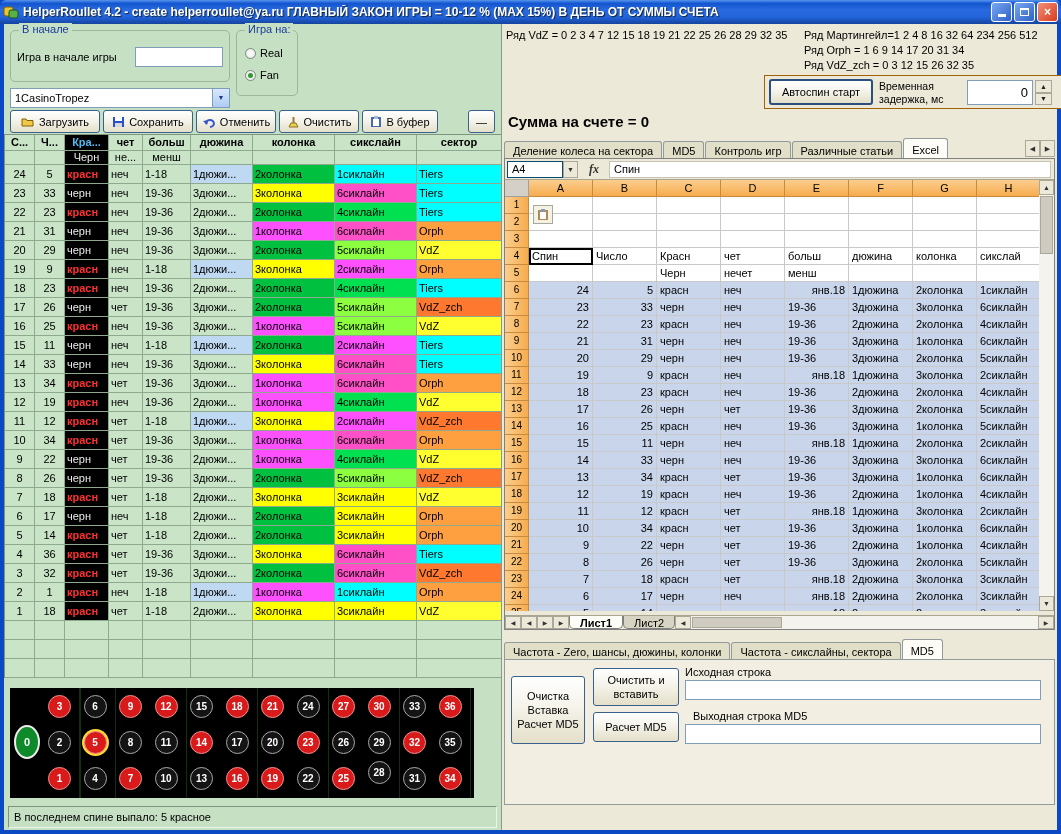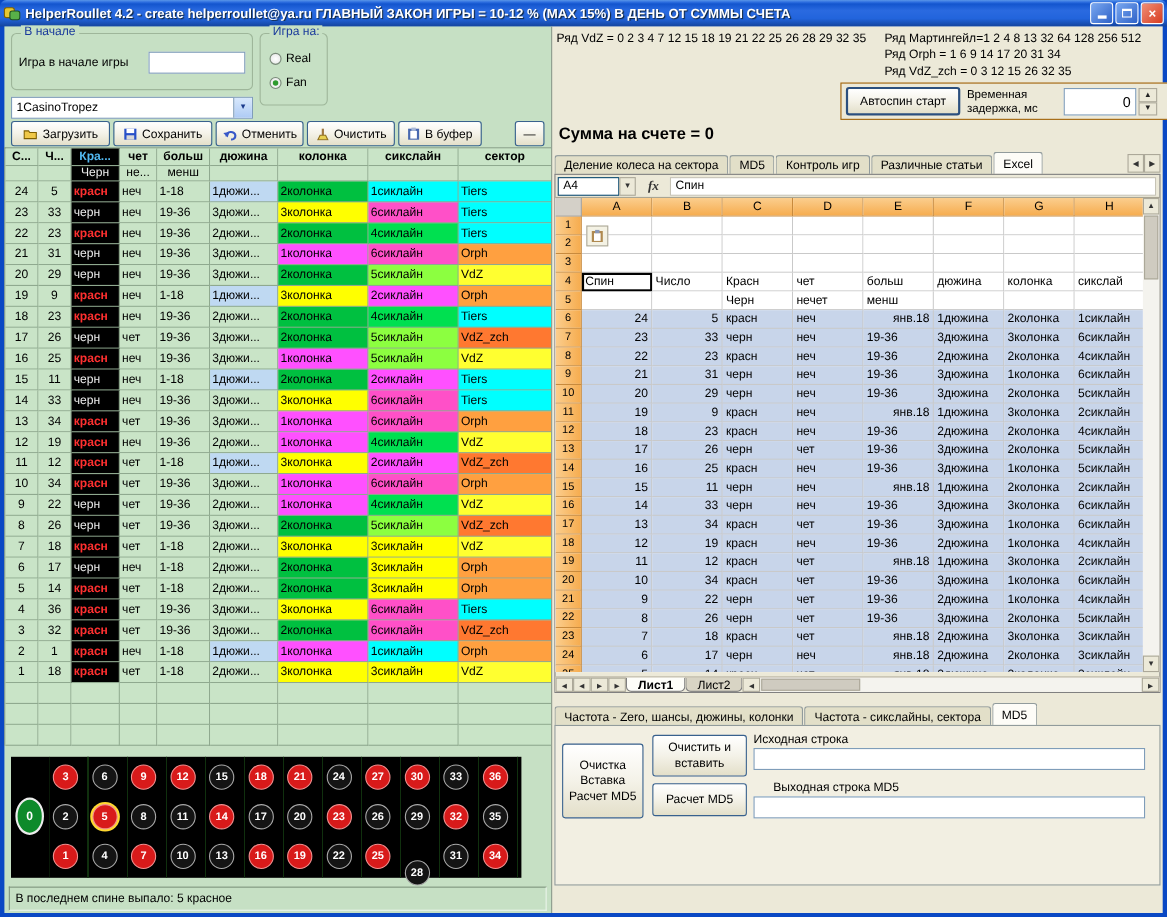--- a/index.html
+++ b/index.html
@@ -554,35 +554,35 @@
           <div class="disc black" style="left: 428.5px; top: 43px;">35</div>
           <div class="disc red" style="left: 38px; top: 79px;">1</div>
           <div class="disc black" style="left: 73.5px; top: 79px;">4</div>
           <div class="disc red" style="left: 109px; top: 79px;">7</div>
           <div class="disc black" style="left: 144.5px; top: 79px;">10</div>
           <div class="disc black" style="left: 180px; top: 79px;">13</div>
           <div class="disc red" style="left: 215.5px; top: 79px;">16</div>
           <div class="disc red" style="left: 251px; top: 79px;">19</div>
           <div class="disc black" style="left: 286.5px; top: 79px;">22</div>
           <div class="disc red" style="left: 322px; top: 79px;">25</div>
-          <div class="disc black" style="left: 357.5px; top: 94px;">28</div>
+          <div class="disc black" style="left: 357.5px; top: 73px;">28</div>
           <div class="disc black" style="left: 393px; top: 79px;">31</div>
           <div class="disc red" style="left: 428.5px; top: 79px;">34</div>
         </div>
 
       <div class="status-bar">В последнем спине выпало: 5 красное</div>
     </div>
 
     <div class="right-panel">
 
       <div class="series-col" id="seriesL" style="left:4px;">
           <div class="series-line">Ряд VdZ = 0 2 3 4 7 12 15 18 19 21 22 25 26 28 29 32 35</div>
         </div>
       <div class="series-col" id="seriesR" style="left:302px;">
-          <div class="series-line">Ряд Мартингейл=1 2 4 8 13 32 64 128 256 512</div>
+          <div class="series-line">Ряд Мартингейл=1 2 4 8 16 32 64 234 256 512</div>
           <div class="series-line">Ряд Orph = 1 6 9 14 17 20 31 34</div>
           <div class="series-line">Ряд VdZ_zch = 0 3 12 15 26 32 35</div>
         </div>
 
       <div class="autospin-box">
         <button class="xp-btn" style="left:4px;top:3px;width:104px;height:26px;border-width:2px;border-color:#2B4F7E;">Автоспин старт</button>
         <div class="delay-lbl">Временная задержка, мс</div>
         <div class="delay-field">0</div>
         <div class="spin-col" style="left:270px;">
           <span class="spin-btn">
@@ -963,18 +963,18 @@
           <div class="tab">Частота - сикслайны, сектора</div>
           <div class="tab active">MD5</div>
         </div>
 
       <div class="md5-box">
         <button class="xp-btn" style="left:6px;top:16px;width:74px;height:68px;">Очистка Вставка Расчет MD5</button>
         <button class="xp-btn" style="left:88px;top:8px;width:86px;height:38px;">Очистить и вставить</button>
         <button class="xp-btn" style="left:88px;top:52px;width:86px;height:30px;">Расчет MD5</button>
         <span class="lbl" style="position:absolute;left:180px;top:6px;">Исходная строка</span>
         <input class="txt" style="position: absolute; left: 180px; top: 20px; width: 356px; height: 20px;" value="">
-        <span class="lbl" style="position:absolute;left:198px;top:50px;">Выходная строка MD5</span>
+        <span class="lbl" style="position:absolute;left:188px;top:50px;">Выходная строка MD5</span>
         <input class="txt" style="position: absolute; left: 180px; top: 64px; width: 356px; height: 20px;" value="">
       </div>
     </div>
   </div>
 </div>
 
 </body></html>

